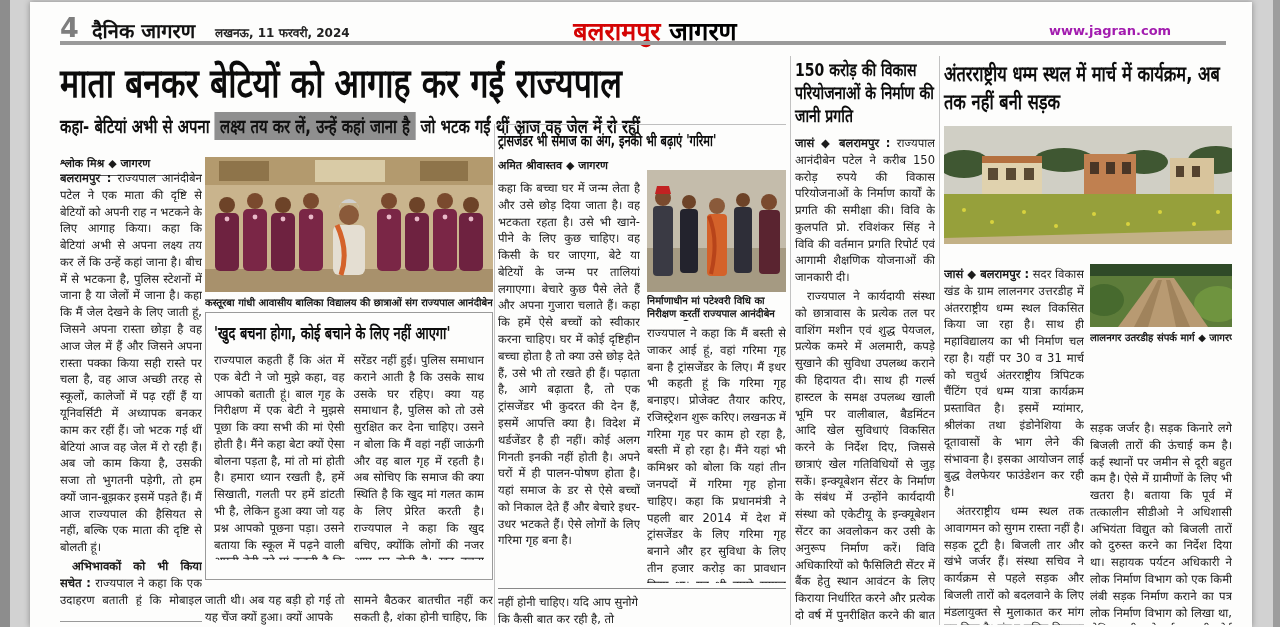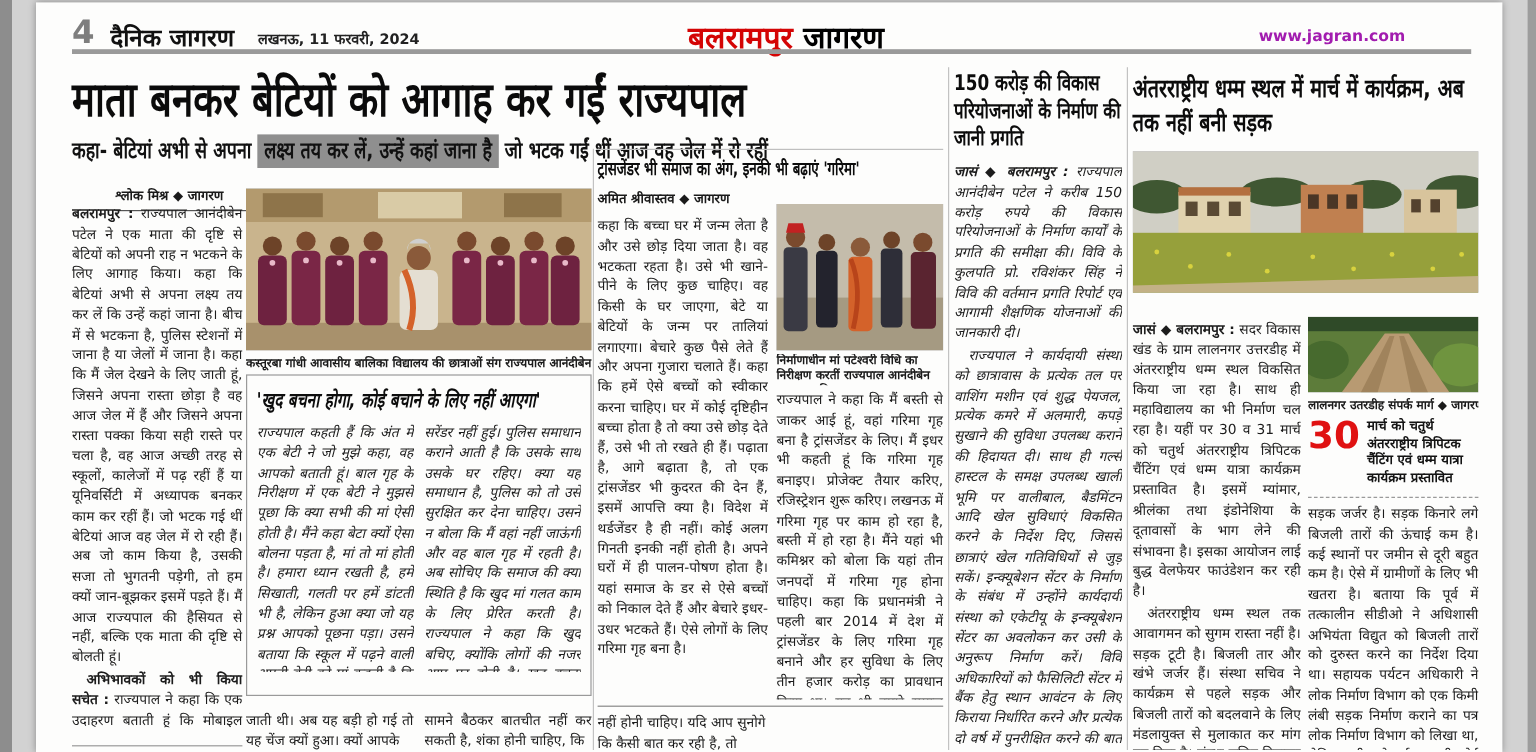--- a/index.html
+++ b/index.html
@@ -18,32 +18,32 @@
   .section-title .blk{color:#000000;}
   .website{left:1047px;top:23px;width:126px;text-align:center;font-size:13px;font-weight:bold;color:#a21caf;}
   .header-rule{left:60px;top:41px;width:1166px;height:4px;background:#9a9a9a;}
   
   .cond{transform-origin:0 0;}
   
   .lead-hl{left:60px;top:54px;width:910px;transform:scaleX(.8);font-size:40px;font-weight:bold;color:#0b0b0b;white-space:nowrap;}
   .lead-sub{left:60px;top:111px;width:935px;transform:scaleX(.78);font-size:19px;font-weight:bold;color:#111;white-space:nowrap;line-height:30px;}
   .hl-mark{background:#8f8f8f;padding:3px 7px;}
   .byline{font-size:11px;font-weight:bold;color:#1a1a1a;}
-  .byline-box{left:60px;top:155px;width:142px;padding-bottom:5px;border-bottom:1px solid #555;margin-left:36px;}
+  .byline-box{left:60px;top:155px;width:142px;padding-bottom:5px;border-bottom:1px solid #555;}
   .col{text-align:justify;font-size:11.5px;line-height:1.46;color:#1c1c1c;overflow:hidden;}
   .col p{margin:0 0 2px 0;}
   .col p + p{text-indent:12px;}
   .lead-c1{left:60px;top:170px;width:142px;height:436px;}
   .lead-bottom-rule{left:60px;top:621px;width:142px;height:1px;background:#999;}
   .photo{overflow:hidden;background:#bbb;}
   .photo svg{display:block;}
   .p-main{left:205px;top:157px;width:288px;height:135px;}
   .cap{font-size:10px;font-weight:bold;color:#1a1a1a;white-space:nowrap;overflow:hidden;}
   .cap-main{left:205px;top:295px;width:288px;}
-  .qbox{left:205px;top:312px;width:288px;height:268px;border:1px solid #9a9a9a;box-sizing:border-box;padding:6px 8px;font-style:italic;}
+  .qbox{left:205px;top:312px;width:288px;height:268px;border:1px solid #9a9a9a;box-sizing:border-box;padding:6px 8px;}
   .qhead{width:357px;transform:scaleX(.76);transform-origin:0 0;font-size:17px;font-weight:bold;color:#0d0d0d;white-space:nowrap;margin:2px 0 8px 0;}
   .qcols{display:flex;gap:9px;}
   .qcol{width:131px;height:208px;}
   .lead-cont{left:205px;top:592px;width:288px;display:flex;gap:9px;}
   .lead-cont .col{width:140px;height:33px;}
   
   .vline{width:1px;background:#c2c2c2;}
   .v1{left:494px;top:124px;height:501px;}
   .v2{left:790px;top:56px;height:569px;}
   .v3{left:939px;top:56px;height:569px;}
@@ -53,21 +53,21 @@
   .t-byline{left:498px;top:157px;width:142px;}
   .t-c1{left:498px;top:180px;width:142px;height:403px;}
   .p-trans{left:647px;top:170px;width:139px;height:122px;}
   .cap-trans{left:647px;top:295px;width:139px;white-space:normal;line-height:1.25;height:26px;}
   .t-c2{left:647px;top:325px;width:139px;height:258px;}
   .t-rule{left:498px;top:588px;width:288px;height:1px;background:#888;}
   .t-cont{left:498px;top:594px;width:288px;display:flex;gap:9px;}
   .t-cont .col{width:140px;height:32px;}
   
   .d-hl{left:795px;top:58px;width:180px;transform:scaleX(.78);font-size:18px;font-weight:bold;line-height:1.28;color:#0c0c0c;}
-  .d-body{left:795px;top:135px;width:140px;height:490px;font-style:italic;}
+  .d-body{left:795px;top:135px;width:140px;height:490px;}
   
   .m-hl{left:944px;top:60px;width:370px;transform:scaleX(.78);font-size:21px;font-weight:bold;line-height:1.35;color:#0c0c0c;}
   .p-dhamma{left:944px;top:126px;width:288px;height:118px;}
   .cap-dhamma{left:944px;top:247px;width:288px;}
   .m-c1{left:944px;top:266px;width:140px;height:359px;}
   .p-road{left:1090px;top:264px;width:142px;height:63px;}
   .cap-road{left:1090px;top:330px;width:142px;}
   .bignum-box{left:1090px;top:348px;width:142px;padding-bottom:8px;border-bottom:1px dashed #9a9a9a;}
   .bignum-row{display:flex;gap:6px;}
   .bignum{font-size:31px;font-weight:bold;color:#e01212;line-height:1;}
@@ -253,20 +253,14 @@
       <rect width="142" height="12" fill="#2f4a28"></rect>
       <ellipse cx="14" cy="36" rx="20" ry="16" fill="#476a2e"></ellipse>
       <ellipse cx="128" cy="40" rx="24" ry="18" fill="#6f943f"></ellipse>
       <path d="M28 63 L64 14 L84 14 L118 63 Z" fill="#b89a72"></path>
       <path d="M44 63 L68 16 L72 16 L58 63 Z" fill="#a0835c"></path>
       <path d="M86 63 L76 16 L80 16 L100 63 Z" fill="#a0835c"></path>
     </svg>
   </div>
   <div class="abs cap cap-road">लालनगर उतरडीह संपर्क मार्ग ◆ जागरण</div>
 
-  <div class="abs bignum-box">
-    <div class="bignum-row">
-      <div class="bignum">30</div>
-      <div class="bignum-text">मार्च को चतुर्थ अंतरराष्ट्रीय त्रिपिटक चैंटिंग एवं धम्म यात्रा कार्यक्रम प्रस्तावित</div>
-    </div>
-  </div>
   <div class="abs col m-c2">सड़क जर्जर है। सड़क किनारे लगे बिजली तारों की ऊंचाई कम है। कई स्थानों पर जमीन से दूरी बहुत कम है। ऐसे में ग्रामीणों के लिए भी खतरा है। बताया कि पूर्व में तत्कालीन सीडीओ ने अधिशासी अभियंता विद्युत को बिजली तारों को दुरुस्त करने का निर्देश दिया था। सहायक पर्यटन अधिकारी ने लोक निर्माण विभाग को एक किमी लंबी सड़क निर्माण कराने का पत्र लोक निर्माण विभाग को लिखा था, लेकिन करीब दो वर्ष बाद भी कोई कार्य नहीं कराया गया।</div>
 </div>
 
 </body></html>

